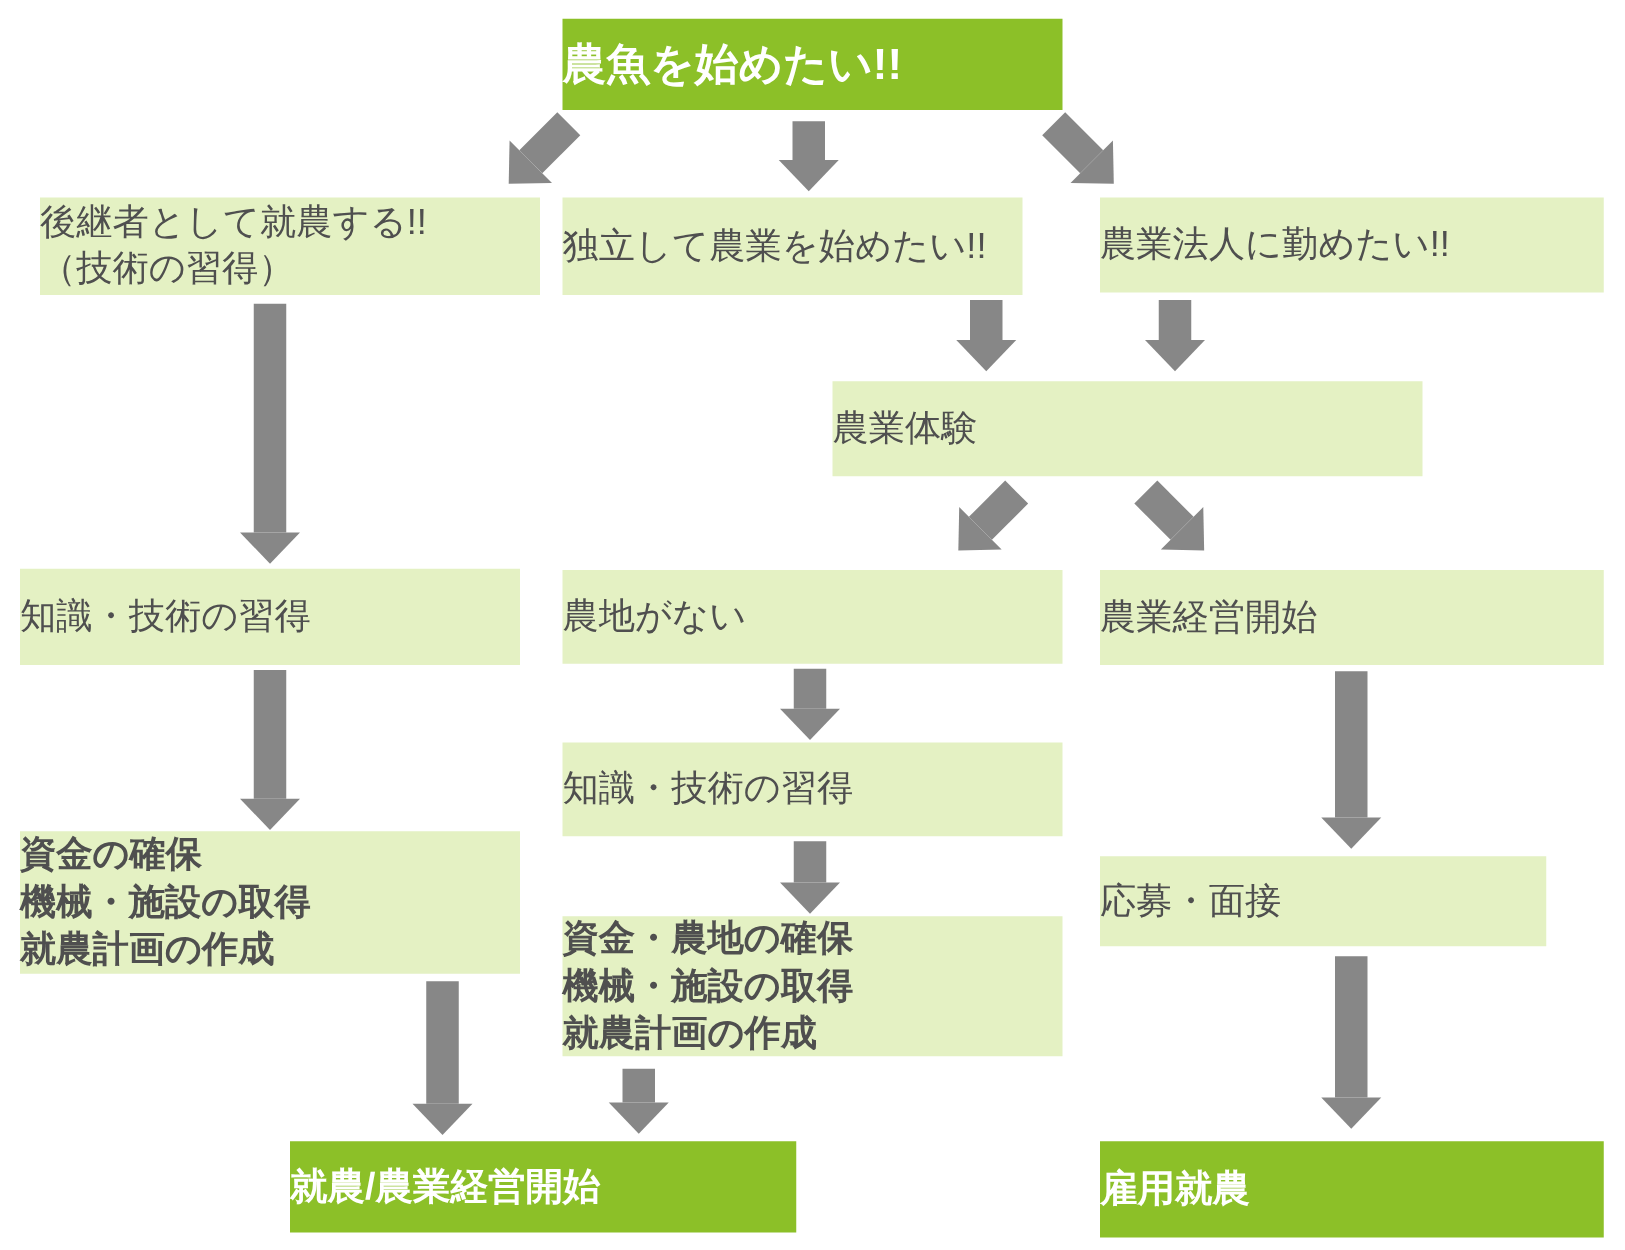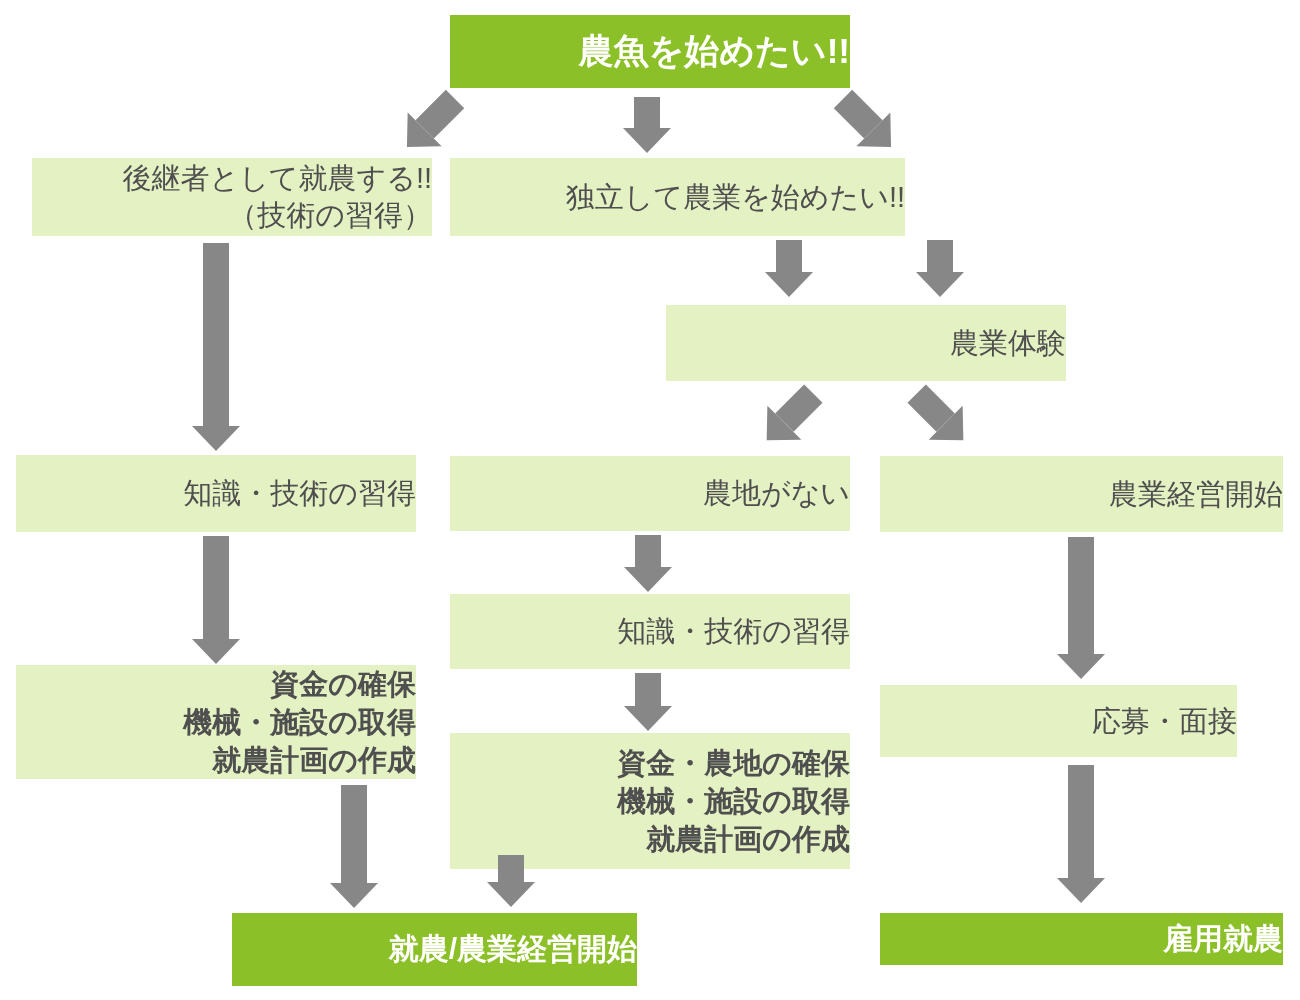--- a/index.html
+++ b/index.html
@@ -18,21 +18,21 @@
     position:relative;
     width:1300px;
     height:1000px;
     background:var(--bg);
     overflow:hidden;
   }
   .node{
     position:absolute;
     display:flex;
     flex-direction:column;
-    align-items:flex-end;
+    align-items:flex-start;
     justify-content:center;
     text-align:center;
   }
   .node.light{
     background:var(--light);
     color:var(--text);
     font-size:29px;
     font-weight:400;
   }
   .node.light .line{line-height:37px;}
@@ -83,34 +83,37 @@
   </div>
   <div class="arrow diag" style="left:842px;top:89px;height:68px;transform:rotate(-45deg);">
     <div class="shaft"></div>
     <div class="head"></div>
   </div>
 
   <div class="node light" style="left:16px;top:158px;width:400px;height:78px;margin-left:16px;">
     <div class="line">後継者として就農する!!</div>
     <div class="line">（技術の習得）</div>
   </div>
-  <div class="node light" style="left:450px;top:158px;width:455px;height:78px;">
+  <div class="node light" style="left:450px;top:158px;width:368px;height:78px;">
     <div class="line">独立して農業を始めたい!!</div>
+  </div>
+  <div class="node light" style="left:880px;top:158px;width:403px;height:76px;">
+    <div class="line">農業法人に勤めたい!!</div>
   </div>
 
   <div class="arrow" style="left:764px;top:240px;height:57px;">
     <div class="shaft"></div>
     <div class="head"></div>
   </div>
   <div class="arrow" style="left:915px;top:240px;height:57px;">
     <div class="shaft"></div>
     <div class="head"></div>
   </div>
 
-  <div class="node light" style="left:666px;top:305px;width:400px;height:76px;">
+  <div class="node light" style="left:666px;top:305px;width:472px;height:76px;">
     <div class="line">農業体験</div>
   </div>
 
   <div class="arrow diag" style="left:765px;top:384px;height:66px;transform:rotate(45deg);">
     <div class="shaft"></div>
     <div class="head"></div>
   </div>
   <div class="arrow diag" style="left:915px;top:384px;height:66px;transform:rotate(-45deg);">
     <div class="shaft"></div>
     <div class="head"></div>
@@ -151,21 +154,21 @@
   <div class="arrow" style="left:623px;top:673px;height:58px;">
     <div class="shaft"></div>
     <div class="head"></div>
   </div>
 
   <div class="node light triple" style="left:16px;top:665px;width:400px;height:114px;">
     <div class="line">資金の確保</div>
     <div class="line">機械・施設の取得</div>
     <div class="line">就農計画の作成</div>
   </div>
-  <div class="node light triple" style="left:450px;top:733px;width:400px;height:136px;">
+  <div class="node light triple" style="left:450px;top:733px;width:400px;height:112px;">
     <div class="line">資金・農地の確保</div>
     <div class="line">機械・施設の取得</div>
     <div class="line">就農計画の作成</div>
   </div>
 
   <div class="node light" style="left:880px;top:685px;width:357px;height:72px;">
     <div class="line">応募・面接</div>
   </div>
 
   <div class="arrow" style="left:329px;top:785px;height:123px;">
@@ -177,17 +180,17 @@
     <div class="head"></div>
   </div>
   <div class="arrow" style="left:1056px;top:765px;height:138px;">
     <div class="shaft"></div>
     <div class="head"></div>
   </div>
 
   <div class="node green final" style="left:232px;top:913px;width:405px;height:73px;">
     <div class="line">就農/農業経営開始</div>
   </div>
-  <div class="node green final" style="left:880px;top:913px;width:403px;height:52px;">
+  <div class="node green final" style="left:880px;top:913px;width:403px;height:77px;">
     <div class="line">雇用就農</div>
   </div>
 
 </div>
 
 </body></html>

